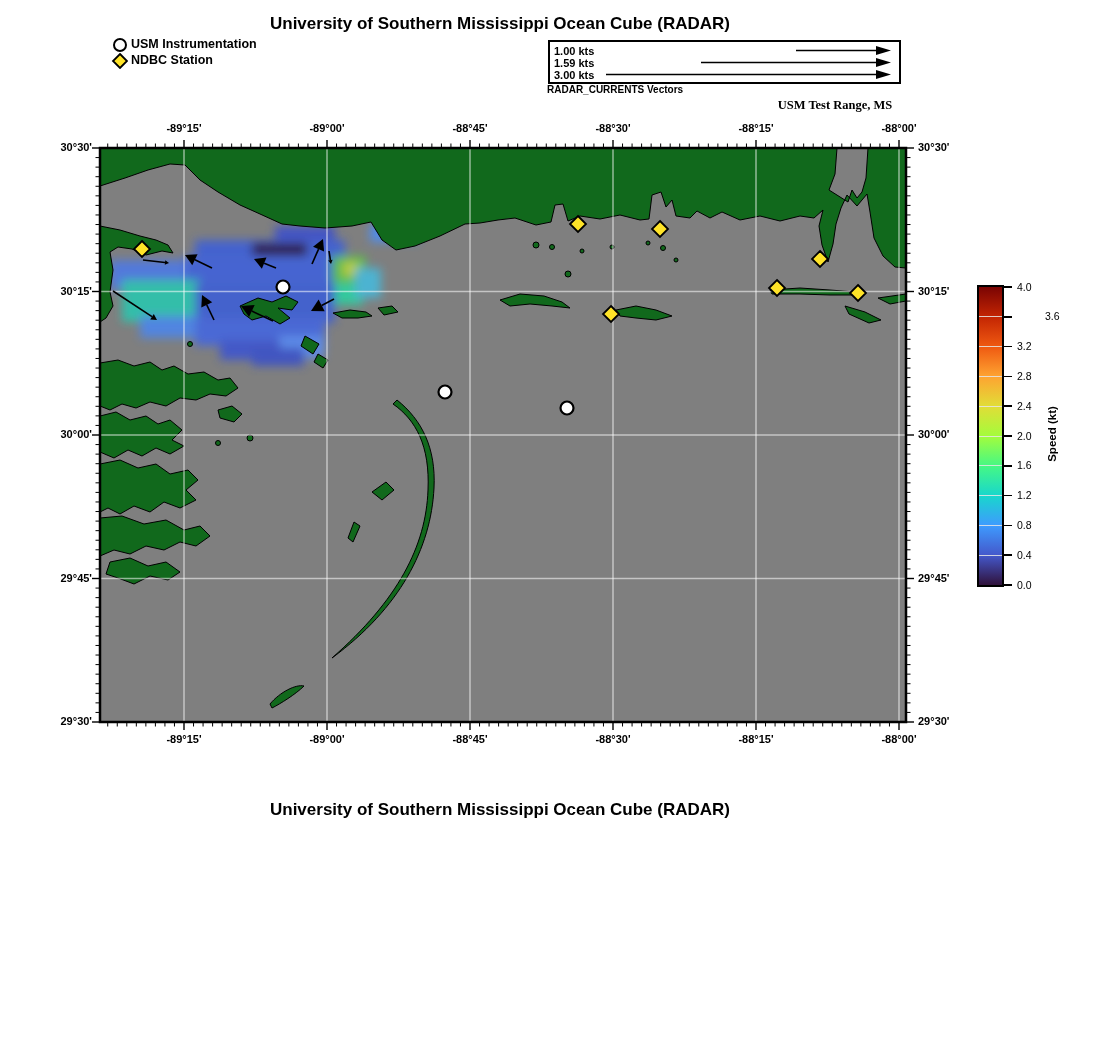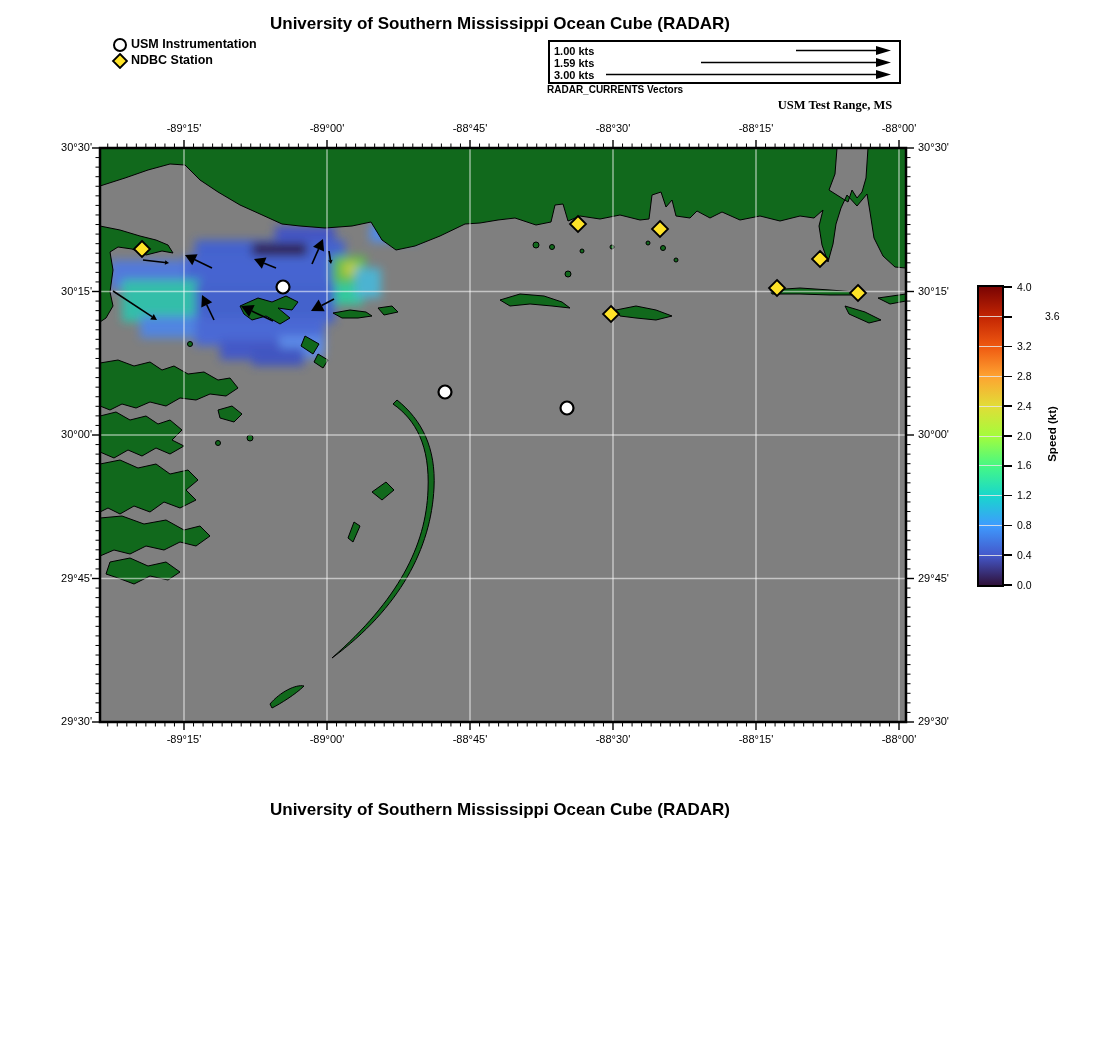--- a/index.html
+++ b/index.html
@@ -16,21 +16,21 @@
   .legend{position:absolute;left:110px;top:37px;}
   .legend-row{display:flex;align-items:flex-start;height:16px;}
   .legend-row svg{display:block;}
   .legend-label{font-weight:bold;font-size:12.5px;margin-left:3px;}
   .vbox{position:absolute;left:548px;top:40px;width:349px;height:40px;border:2px solid #000;background:#fff;}
   .vbox svg{position:absolute;left:0;top:0;overflow:visible;}
   .vbox-label{position:absolute;left:4px;font-weight:bold;font-size:11px;line-height:12px;}
   .vbox-caption{position:absolute;left:547px;top:84px;font-weight:bold;font-size:10px;}
   .map-wrap{position:absolute;left:100px;top:148px;width:806px;height:574px;}
   .map-wrap svg{overflow:visible;display:block;}
-  .axis-label{position:absolute;font-weight:normal;font-size:11px;white-space:nowrap;}
+  .axis-label{position:absolute;font-weight:bold;font-size:11px;white-space:nowrap;}
   .axis-label.lon{width:60px;text-align:center;}
   .axis-label.lat-left{width:62px;text-align:right;}
   .axis-label.lat-right{text-align:left;}
   .cbar{position:absolute;left:977px;top:285px;width:23px;height:298px;border:2px solid #000;box-sizing:content-box;}
   .cb-grad{position:absolute;inset:0;}
   .cb-line{position:absolute;left:0;width:23px;height:1px;background:rgba(230,230,230,0.85);}
   .cb-tick{position:absolute;left:25px;width:8px;height:1.5px;background:#000;}
   .cb-lab{position:absolute;left:38px;font-size:10.5px;}
   .cb-title{position:absolute;left:1052px;top:434px;transform:translate(-50%,-50%) rotate(-90deg);
         font-weight:bold;font-size:11.5px;white-space:nowrap;}

